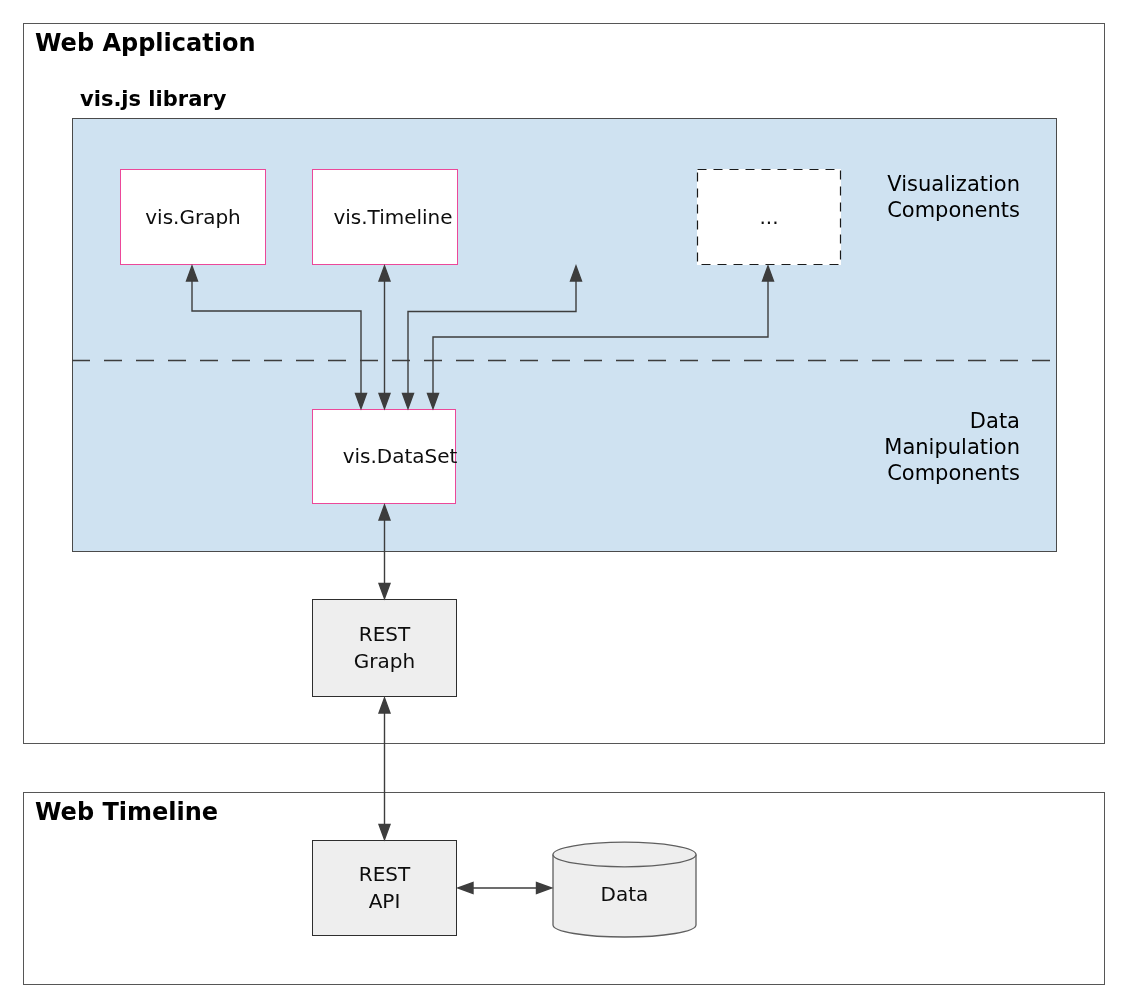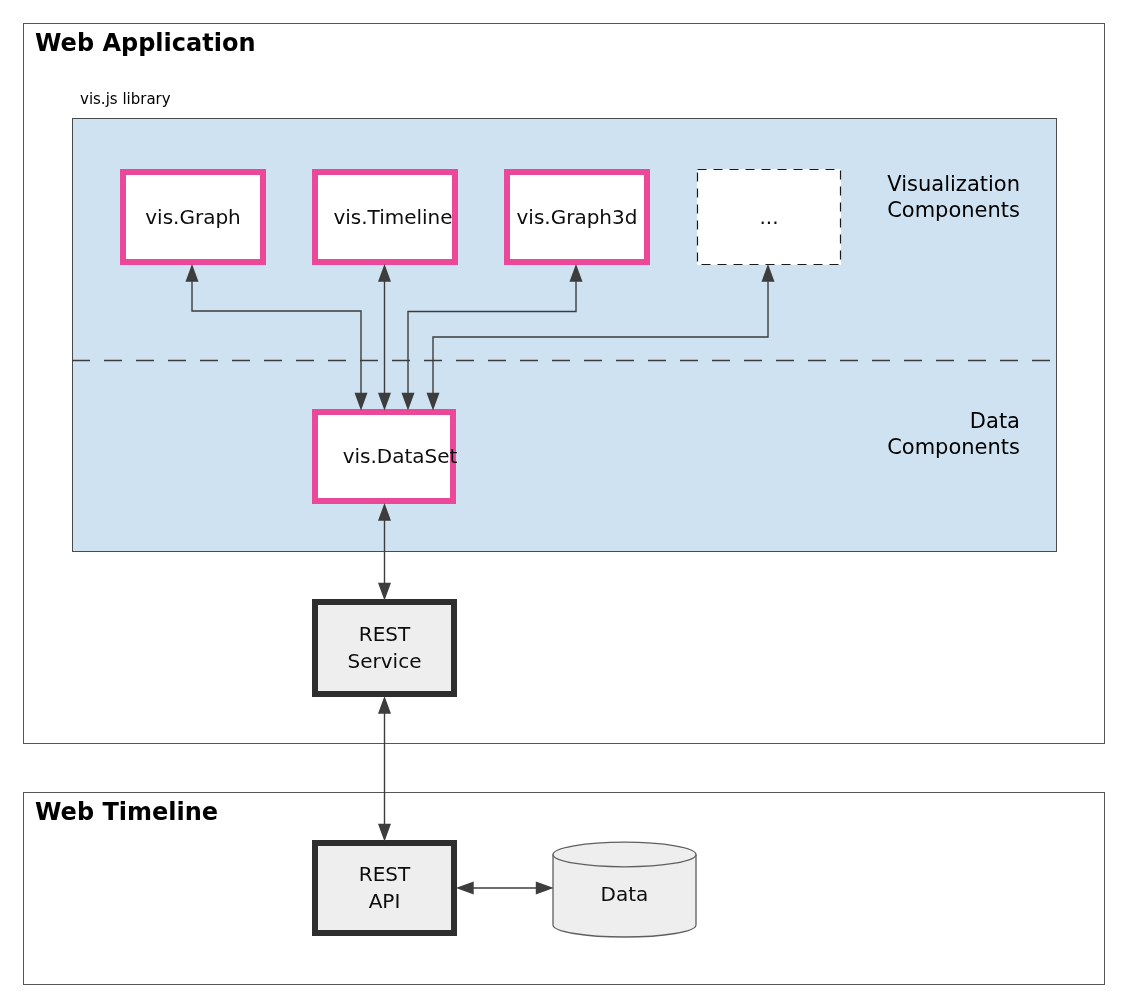--- a/index.html
+++ b/index.html
@@ -30,29 +30,29 @@
   }
   .frame-title {
     position: absolute;
     font-weight: bold;
     font-size: 24px;
     line-height: 28px;
     white-space: nowrap;
   }
   .sub-title {
     position: absolute;
-    font-weight: normal;
-    font-size: 15px;
+    font-weight: bold;
+    font-size: 21px;
     line-height: 24px;
     white-space: nowrap;
   }
   .node {
     position: absolute;
     box-sizing: border-box;
-    border: 6px solid #ec4899;
+    border: 1px solid #ec4899;
     background: #ffffff;
     display: flex;
     align-items: center;
     justify-content: center;
     text-align: center;
     font-size: 20px;
     line-height: 27px;
     color: #0d0d0d;
   }
   .node.gray {
@@ -110,45 +110,43 @@
 
   <div class="sub-title" style="left:80px; top:87px;">vis.js library</div>
   <div class="library-fill" style="left:72px; top:118px; width:985px; height:434px;"></div>
 
   <div class="node" style="left:120px; top:169px; width:146px; height:96px;">
     <span>vis.Graph</span>
   </div>
   <div class="node" style="left:312px; top:169px; width:146px; height:96px;padding-left:16px;">
     <span>vis.Timeline</span>
   </div>
-  <div class="node" style="left:504px; top:169px; width:146px; height:96px;">
-    <span>vis.Graph3d</span>
-  </div>
   <div class="node dashed-none" style="left:697px; top:169px; width:144px; height:96px;">
     <span>...</span>
   </div>
 
   <div class="side-label" style="left:820px; top:171px;">
     <div>Visualization</div>
     <div>Components</div>
   </div>
 
   <div class="node" style="left:312px; top:409px; width:144px; height:95px;padding-left:32px;">
     <span>vis.DataSet</span>
   </div>
 
   <div class="side-label" style="left:820px; top:408px;">
     <div>Data</div>
+    <div>Manipulation</div>
     <div>Components</div>
   </div>
 
   <div class="node gray" style="left:312px; top:599px; width:145px; height:98px;">
     <span>
       <div>REST</div>
-      <div>Service</div>
+      <div>Graph</div>
     </span>
   </div>
 
   <div class="frame" style="left:23px; top:792px; width:1082px; height:193px;"></div>
   <div class="frame-title" style="left:35px; top:798px;">Web Timeline</div>
 
   <div class="node gray" style="left:312px; top:840px; width:145px; height:96px;">
     <span>
       <div>REST</div>
       <div>API</div>

